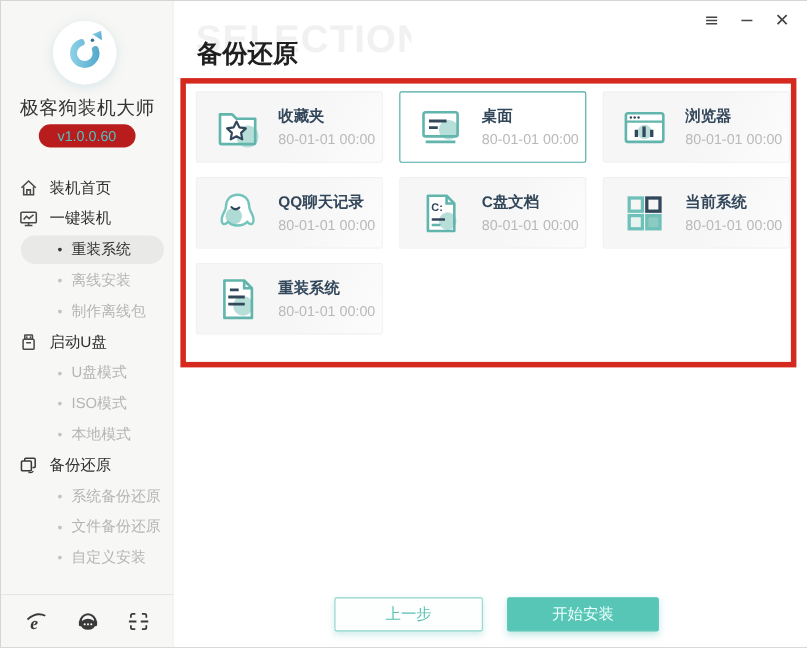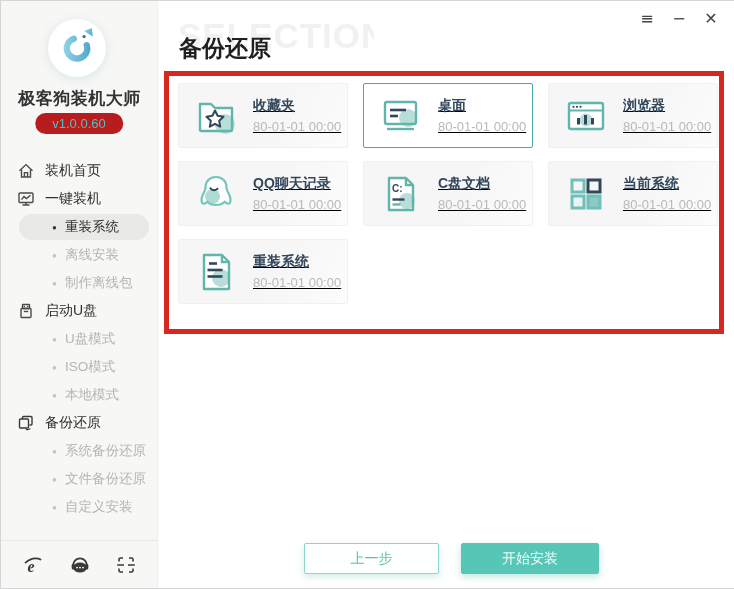--- a/index.html
+++ b/index.html
@@ -3,21 +3,21 @@
 <meta charset="utf-8">
 <style>
   html,body{margin:0;padding:0;}
   body{width:734px;height:589px;position:relative;font-family:"Liberation Sans",sans-serif;background:#fff;overflow:hidden;}
   .window{position:absolute;inset:0;border:1px solid #d5d5d5;box-sizing:border-box;background:#fff;}
 
   
   .sidebar{position:absolute;left:0;top:0;width:157px;height:100%;background:#f7f7f5;border-right:1px solid #efefed;box-sizing:border-box;}
   .logo{position:absolute;left:47px;top:18px;width:58px;height:58px;border-radius:50%;background:#fff;box-shadow:0 2px 10px rgba(120,180,200,.25);display:flex;align-items:center;justify-content:center;}
   .logo svg{width:44px;height:44px;}
-  .app-title{position:absolute;top:86px;left:0;width:157px;text-align:center;font-size:17px;font-weight:bold;color:#333;letter-spacing:.5px;}
+  .app-title{position:absolute;top:86px;left:0;width:157px;text-align:center;font-size:17px;font-weight:normal;color:#333;letter-spacing:.5px;}
   .version-pill{position:absolute;top:112px;left:50%;transform:translateX(-50%);background:#b91c1c;color:#4ec3c3;font-size:13px;padding:3px 17px;border-radius:12px;white-space:nowrap;}
   .menu{position:absolute;top:156px;left:0;width:157px;}
   .menu-item{height:28px;display:flex;align-items:center;position:relative;font-size:14px;color:#2f2f2f;cursor:pointer;}
   .menu-item.parent{padding-left:16px;}
   .menu-item.parent .mi-icon{width:18px;height:18px;margin-right:10px;display:inline-flex;}
   .menu-item.parent .mi-icon svg{width:18px;height:18px;}
   .menu-item.sub{padding-left:64px;font-size:13.5px;color:#b5b5b5;}
   .menu-item.sub .bullet{position:absolute;left:51px;top:50%;transform:translateY(-50%);font-size:8px;color:#c3c3c3;}
   .menu-item.sub.active{color:#2f2f2f;}
   .menu-item.sub.active .bullet{color:#3a3a3a;}
@@ -34,21 +34,21 @@
   
   .main{position:absolute;left:157px;top:0;width:577px;height:100%;background:#fff;}
   .watermark{position:absolute;left:20px;top:15px;font-size:35px;font-weight:bold;color:#f1f1f1;letter-spacing:1px;white-space:nowrap;width:196px;overflow:hidden;z-index:0;}
   .page-title{position:absolute;left:21px;top:32px;font-size:23px;font-weight:bold;color:#1f1f1f;z-index:1;}
   .annotation-rect{position:absolute;left:6px;top:70px;width:560px;height:263px;border:5px solid #d5281e;box-sizing:border-box;z-index:6;pointer-events:none;}
   .backup-grid{position:absolute;left:20px;top:82px;display:grid;grid-template-columns:repeat(3,170px);grid-auto-rows:65px;gap:13px 15px;z-index:2;}
   .card{background:linear-gradient(115deg,#f6f6f6 55%,#fcfcfc);border:1px solid #f0f0f0;border-radius:2px;display:flex;align-items:center;padding-left:14px;box-sizing:border-box;cursor:pointer;}
   .card.selected{background:#fff;border:1px solid #49a8a8;}
   .card-icon{width:46px;height:46px;margin-right:14px;flex:none;display:inline-flex;}
   .card-icon svg{width:46px;height:46px;}
-  .card-text{display:flex;flex-direction:column;gap:4px;text-decoration:underline;}
+  .card-text{display:flex;flex-direction:column;gap:4px;}
   .card-title{font-size:14px;font-weight:bold;color:#33475b;}
   .card-date{font-size:13px;color:#b9b9b9;}
 
   
   .btn{position:absolute;bottom:14px;height:31px;font-size:14px;border-radius:2px;cursor:pointer;font-family:"Liberation Sans",sans-serif;}
   .btn-prev{left:146px;width:135px;background:#fdfffe;border:1px solid #8ed5cb;color:#56c1b3;box-shadow:0 3px 7px rgba(90,192,178,.28);}
   .btn-start{left:303px;width:138px;background:#58c6b6;border:1px solid #58c6b6;color:#ecfffb;box-shadow:0 3px 7px rgba(90,192,178,.38);}
 </style>
 </head>
 <body>

